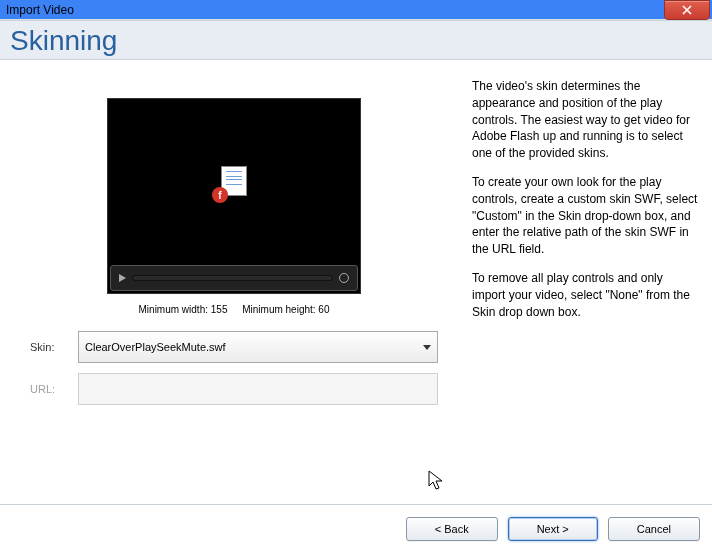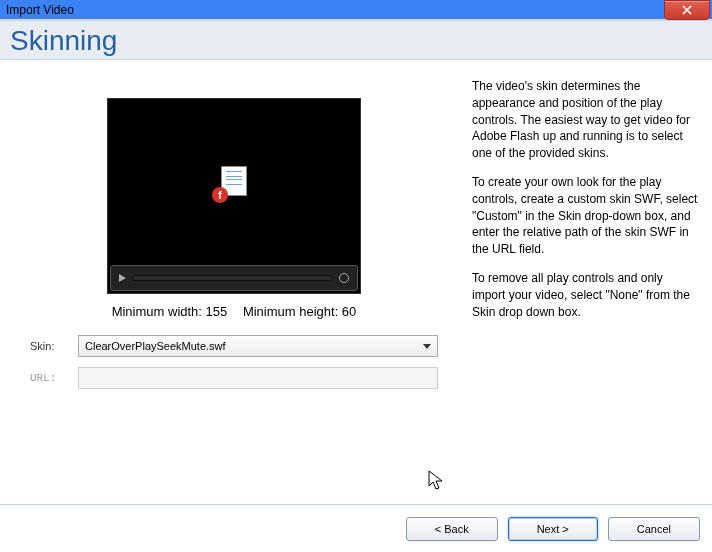--- a/index.html
+++ b/index.html
@@ -137,42 +137,42 @@
   .info-text {
     flex:1;
     font-size:12px;
     line-height:1.4;
     padding-top:0;
   }
   .info-text p { margin-bottom:12px; }
 
   .dims {
     text-align:center;
-    font-size:13px;
+    font-size:10px;
     margin-top:10px;
     color:#000;
   }
   .dims span+span { margin-left:12px; }
 
   .form-rows { margin-top:16px; }
   .form-row {
     display:flex;
     align-items:center;
     margin-bottom:10px;
   }
   .form-row label {
     width:48px;
     color:#333;
     font-size:11px;
     text-align:left;
     padding-right:8px;
   }
-  .form-row.disabled label { color:#a0a0a0;font-family:Liberation Mono, monospace; }
+  .form-row.disabled label { color:#a0a0a0; }
   .select, .textin {
-    height:22px;
+    height:32px;
     border:1px solid #a8a8a8;
     background:#fefefe;
     font-size:11px;
     padding:0 6px;
   }
   .select {
     width:360px;
     display:flex;align-items:center;justify-content:space-between;
     background:linear-gradient(#fefefe,#ececec);
   }

